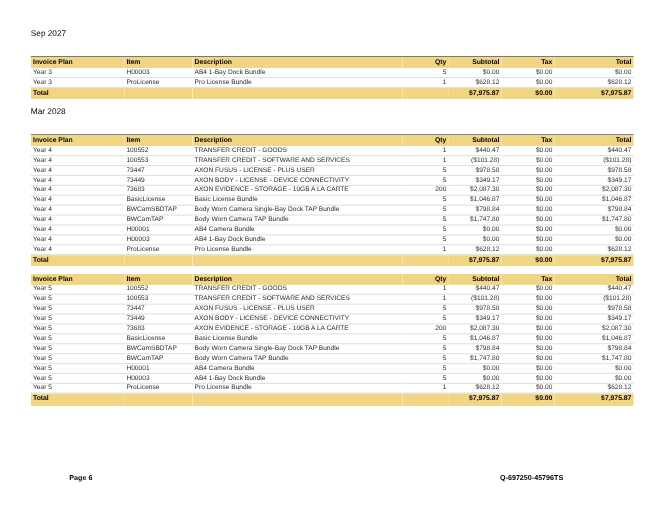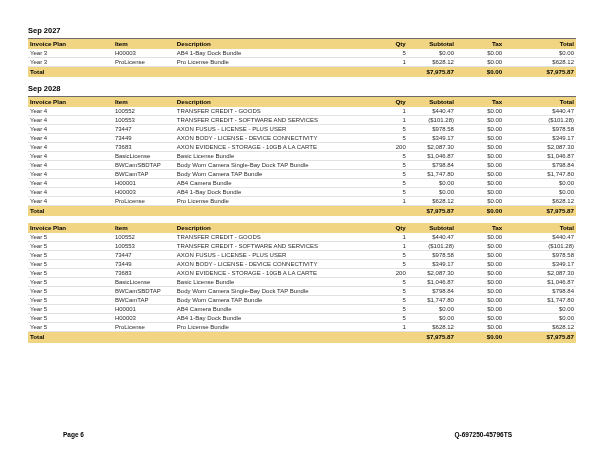--- a/index.html
+++ b/index.html
@@ -19,24 +19,24 @@
     position: absolute;
     top: 26px;
     left: 28px;
     right: 24px;
   }
   .invoice-section { margin: 0 0 7px 0; }
   .section-title {
     margin: 0;
     font-size: 7.5px;
     line-height: 9px;
-    font-weight: bold;
+    font-weight: normal;
     color: #000;
     border-bottom: 1px solid #6b6b6b;
-    padding-bottom: 3px;
+    padding-bottom: 16px;
   }
   table.invoice-table {
     width: 100%;
     border-collapse: collapse;
     table-layout: fixed;
   }
   table.invoice-table th {
     background: var(--accent, #F2D583);
     font-size: 6.2px;
     line-height: 6.5px;
@@ -139,21 +139,21 @@
               <td class="num"></td>
               <td class="num">$7,975.87</td>
               <td class="num">$0.00</td>
               <td class="num">$7,975.87</td>
             </tr>
       </tfoot>
     </table>
   </section>
 
   <section class="invoice-section">
-    <h2 class="section-title">Sep 2028</h2>
+    <h2 class="section-title">Mar 2028</h2>
     <table class="invoice-table">
       <colgroup>
         <col style="width:15.5%">
         <col style="width:11.3%">
         <col style="width:34.8%">
         <col style="width:7.7%">
         <col style="width:8.8%">
         <col style="width:8.8%">
         <col style="width:13.1%">
       </colgroup>

